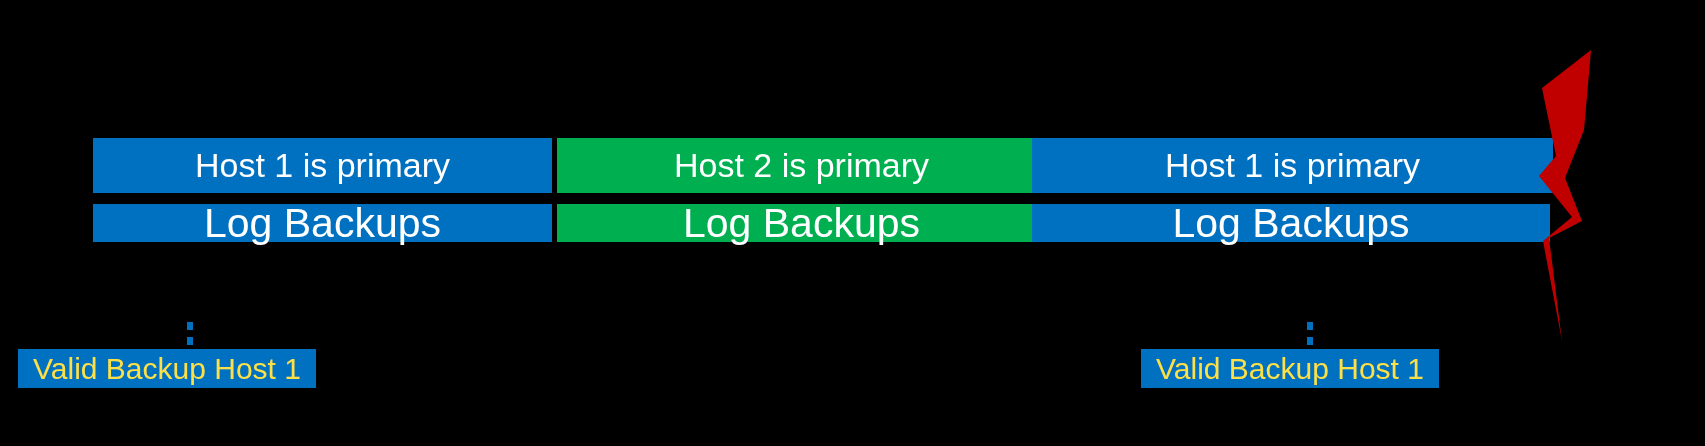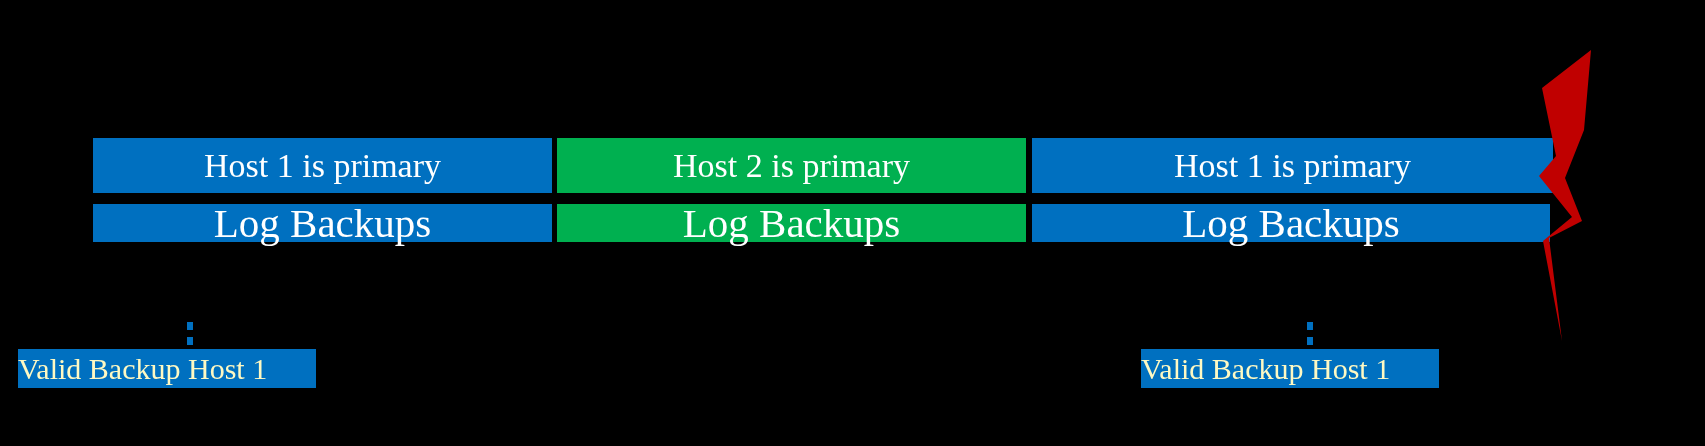--- a/index.html
+++ b/index.html
@@ -3,50 +3,50 @@
 <meta charset="utf-8">
 <style>
   html, body { margin: 0; padding: 0; }
   body { background: #000; }
   #canvas {
     position: relative;
     width: 1705px;
     height: 427px;
     background: var(--bg, #000000);
     overflow: hidden;
-    font-family: Liberation Serif, serif;
+    font-family: Liberation Sans, sans-serif;
   }
   .bar {
     position: absolute;
     display: flex;
     align-items: center;
     justify-content: center;
     color: #ffffff;
     white-space: nowrap;
   }
   .row-primary { top: 138px; height: 55px; font-size: 34px; }
   .row-log     { top: 204px; height: 38px; font-size: 41px; }
   .host1 { background: var(--blue, #0070C0); }
-  .host2 { background: var(--green, #00B050); }
+  .host2 { background: var(--green, #00B050); padding-left: 10px; }
   .seg1 { left: 93px;   width: 459px; }
   .seg2 { left: 557px;  width: 469px; }
   .seg3 { left: 1032px; width: 521px; }
   .row-log.seg3 { width: 518px; }
 
   .backup-label {
     position: absolute;
     top: 349px;
     width: 298px;
     height: 39px;
     background: var(--blue, #0070C0);
-    color: #fef9c3;
+    color: #fde047;
     font-size: 30px;
     display: flex;
     align-items: center;
-    justify-content: flex-start;
+    justify-content: center;
     white-space: nowrap;
   }
   #backup-label-left  { left: 18px; }
   #backup-label-right { left: 1141px; }
 
   .connector {
     position: absolute;
     width: 6px;
     height: 23px;
   }

